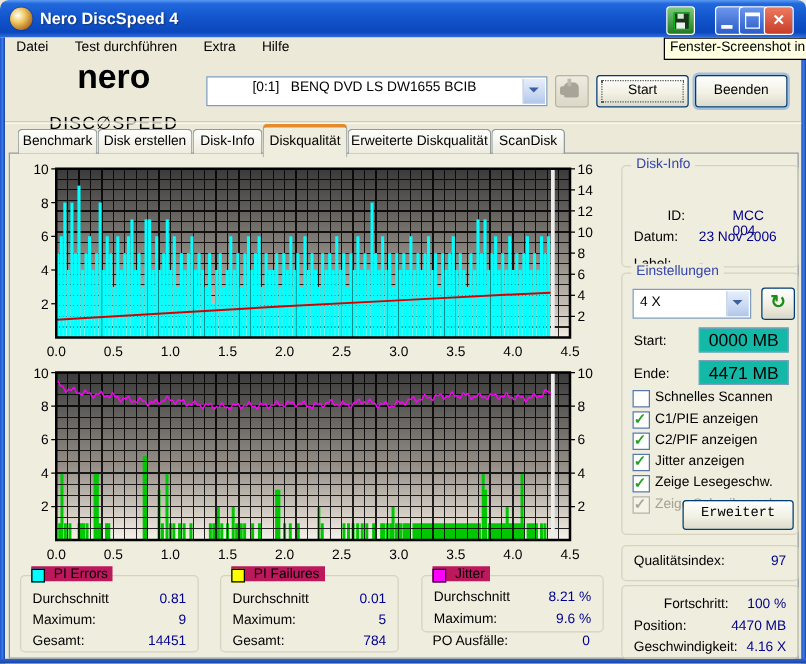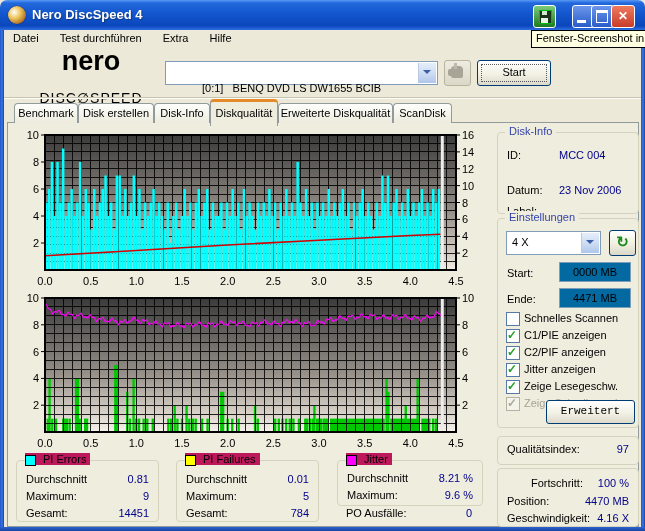--- a/index.html
+++ b/index.html
@@ -29,21 +29,21 @@
   
   .menubar{position:absolute;left:4px;top:30px;width:637px;height:18px;background:#ECE9D8;}
   .menu-item{display:inline-block;padding:2px 9px 0 9px;cursor:default;}
   .tooltip{position:absolute;left:531px;top:30px;width:117px;height:16px;background:#FFFFE1;border:1px solid #000;
     line-height:15px;padding-left:4px;white-space:nowrap;overflow:hidden;z-index:40;}
   
   .logo{position:absolute;left:16px;top:48px;width:150px;text-align:center;line-height:1;}
   .logo .l1{font-weight:bold;font-size:27px;letter-spacing:0px;}
   .logo .l2{font-weight:normal;font-size:14px;letter-spacing:1px;margin-top:16px;}
   .drive-combo{position:absolute;left:165px;top:61px;width:271px;height:22px;border:1px solid #7F9DB9;background:#fff;cursor:default;}
-  .drive-combo .txt{position:absolute;left:4px;top:20px;white-space:pre;padding-left:32px;}
+  .drive-combo .txt{position:absolute;left:4px;top:2px;white-space:pre;padding-left:32px;}
   .combo-arrow{position:absolute;right:1px;top:1px;bottom:1px;width:17px;
     background:linear-gradient(180deg,#E6EEFB,#C9D9F2 60%,#AFC6EA);border-left:1px solid #B9CBE4;}
   .combo-arrow:after{content:"";position:absolute;left:4px;top:7px;border:4px solid transparent;border-top-color:#3A5FA8;}
   .hand-btn{position:absolute;left:444px;top:60px;width:25px;height:24px;border:1px solid #B8B4A2;border-radius:3px;
     background:linear-gradient(180deg,#EEEBE0,#DCD8C8);}
   .hand{position:absolute;left:6px;top:5px;width:12px;height:12px;border-radius:4px 4px 2px 2px;background:#A8A496;}
   .hand:before{content:"";position:absolute;left:-3px;top:3px;width:5px;height:7px;background:#A8A496;border-radius:2px;}
   .hand:after{content:"";position:absolute;left:3px;top:-3px;width:3px;height:6px;background:#BDB9AB;}
   .btn{position:absolute;border:1px solid #003C74;border-radius:3px;text-align:center;cursor:pointer;
     background:linear-gradient(180deg,#FFFFFF,#F2F1E4 55%,#DDDACB);}
@@ -62,21 +62,21 @@
   .gtitle.blue{color:#3344AA;}
   .kv{position:absolute;left:9px;right:9px;height:14px;}
   .kv .v{position:absolute;color:#00008B;}
   .kv .vr{position:absolute;right:0;color:#00008B;text-align:right;}
   
   .speed-combo{position:absolute;left:8px;top:12px;width:93px;height:22px;border:1px solid #7F9DB9;background:#fff;}
   .speed-combo .txt{position:absolute;left:5px;top:4px;}
   .refresh-btn{position:absolute;left:111px;top:11px;width:25px;height:24px;border:1px solid #003C74;border-radius:3px;
     background:linear-gradient(180deg,#FFFFFF,#EFEEE0 55%,#DBD8C8);text-align:center;line-height:22px;
     color:#1E8A1E;font-weight:bold;font-size:15px;cursor:pointer;}
-  .field{position:absolute;border:1px solid #7F9DB9;background:#0369a1;text-align:center;font-size:11px;
+  .field{position:absolute;border:1px solid #7F9DB9;background:#14b8a6;text-align:center;font-size:14px;
     font-family:"Liberation Sans",sans-serif;color:#000;padding:0;}
   .cbrow{position:absolute;left:8px;height:14px;}
   .cb{position:absolute;left:0;top:0;width:12px;height:12px;border:1px solid #5779A8;background:#fff;text-align:center;}
   .cb:after{content:"✓";position:absolute;left:0px;top:-2px;font-weight:bold;font-size:12px;color:transparent;}
   .cb.checked:after{color:#21A121;}
   .cb.disabled{border-color:#B5B2A4;background:#F4F3E9;}
   .cb.checked.disabled:after{color:#A9A79A;}
   .cbrow .lbl{position:absolute;left:18px;top:0;white-space:nowrap;}
   .cbrow.disabled .lbl{color:#A5A294;}
   .btn.advanced{left:48px;top:181px;width:87px;height:22px;line-height:20px;font-family:Liberation Mono, monospace;}
@@ -123,20 +123,21 @@
     <div class="l2">DISC∅SPEED</div>
   </div>
   <div class="drive-combo">
     <span class="txt">[0:1]   BENQ DVD LS DW1655 BCIB</span>
     <span class="combo-arrow"></span>
   </div>
   <div class="hand-btn">
       <span class="hand"></span>
     </div>
   <div class="btn start">Start</div>
+  <div class="btn quit">Beenden</div>
   <div class="toolbar-sep"></div>
 
   <div class="panel"></div>
   <div class="tab" style="left:14px;width:62px;">Benchmark</div>
   <div class="tab" style="left:78px;width:74px;">Disk erstellen</div>
   <div class="tab" style="left:154px;width:54px;">Disk-Info</div>
   <div class="tab active" style="left:210px;width:66px;">Diskqualität</div>
   <div class="tab" style="left:278px;width:113px;">Erweiterte Diskqualität</div>
   <div class="tab" style="left:393px;width:57px;">ScanDisk</div>
 
@@ -565,21 +566,21 @@
       <text x="203.66666666666666" y="160" font-size="11" fill="#000" text-anchor="middle">2.0</text>
       <text x="249.33333333333334" y="160" font-size="11" fill="#000" text-anchor="middle">2.5</text>
       <text x="295" y="160" font-size="11" fill="#000" text-anchor="middle">3.0</text>
       <text x="340.6666666666667" y="160" font-size="11" fill="#000" text-anchor="middle">3.5</text>
       <text x="386.3333333333333" y="160" font-size="11" fill="#000" text-anchor="middle">4.0</text>
       <text x="432" y="160" font-size="11" fill="#000" text-anchor="middle">4.5</text>
     </svg>
 
   <div class="group" style="left:497px;top:132px;width:140px;height:80px;">
     <span class="gtitle blue">Disk-Info</span>
-    <div class="kv" style="top:16px;"><span>ID:</span><span class="v" style="left:52px;">MCC 004</span></div>
+    <div class="kv" style="top:34px;margin-left:27px;"><span>ID:</span><span class="v" style="left:52px;">MCC 004</span></div>
     <div class="kv" style="top:51px;"><span>Datum:</span><span class="v" style="left:52px;">23 Nov 2006</span></div>
     <div class="kv" style="top:72px;"><span>Label:</span><span class="v" style="left:52px;">-</span></div>
   </div>
 
   <div class="group" style="left:497px;top:218px;width:140px;height:208px;">
     <span class="gtitle blue">Einstellungen</span>
     <div class="speed-combo">
       <span class="txt">4 X</span>
       <span class="combo-arrow"></span>
     </div>

